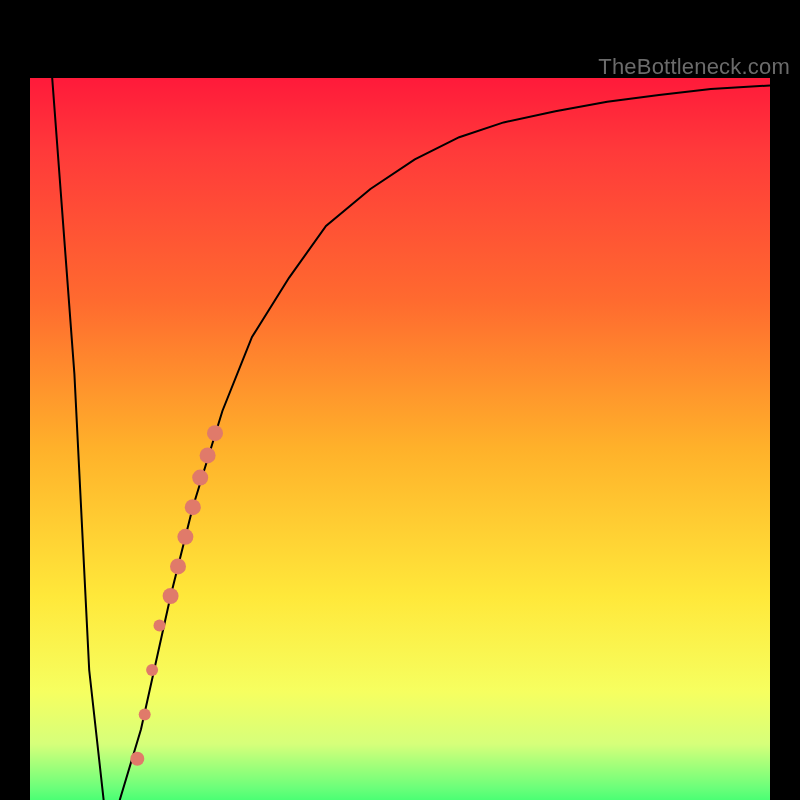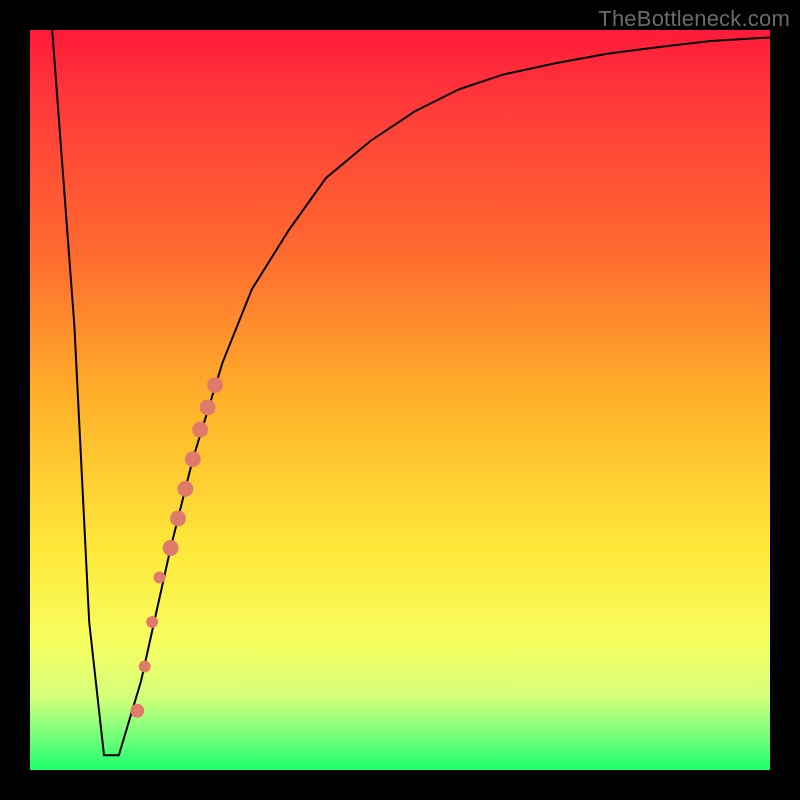--- a/index.html
+++ b/index.html
@@ -9,20 +9,21 @@
     height: 800px;
     overflow: hidden;
     background: #000;
     font-family: Arial, Helvetica, sans-serif;
   }
   .frame {
     position: relative;
     width: 800px;
     height: 660px;
     background: #000;
+    margin-top: 48px;
   }
   .plot {
     position: absolute;
     left: 30px;
     top: 30px;
     width: 740px;
     height: 740px;
     
     background: linear-gradient(
       to bottom,

